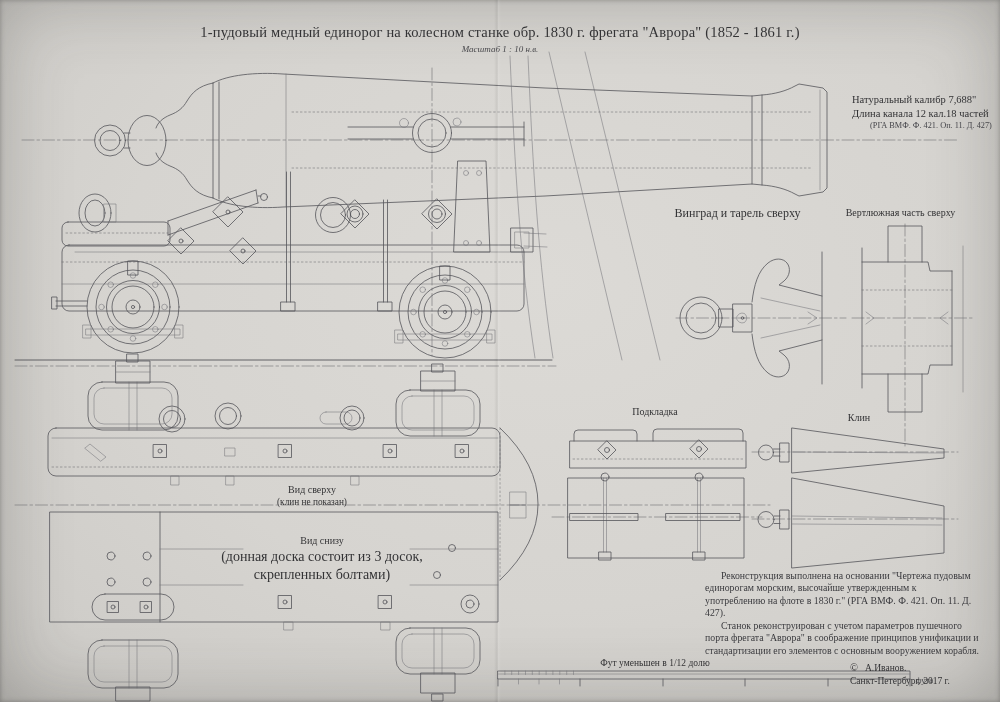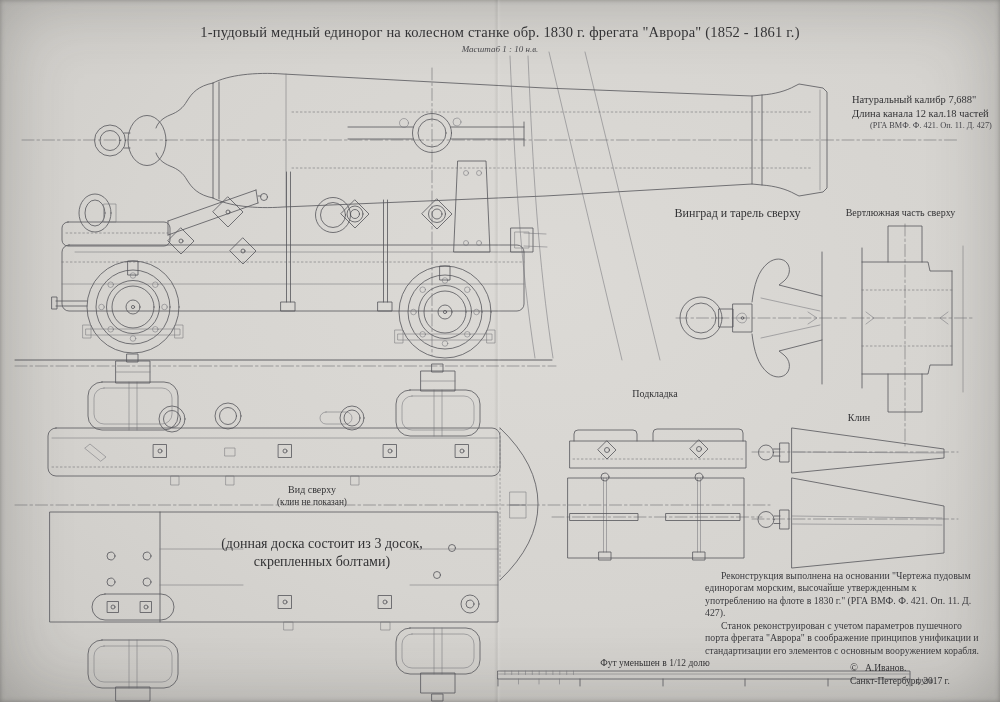--- a/index.html
+++ b/index.html
@@ -20,21 +20,21 @@
   svg .cl{stroke:#6f6f72;stroke-width:.6;stroke-dasharray:12 3 2.5 3;}
   svg .g{stroke-width:.9;}
   .txt{position:absolute;white-space:nowrap;color:#333335;}
   .ctr{text-align:center;white-space:normal;}
   #title{left:0;right:0;top:24px;font-size:14.5px;letter-spacing:.2px;text-align:center;}
   #scalenote{left:0;right:0;top:44px;font-size:9px;text-align:center;color:#48484c;font-style:italic;}
   #specs{left:852px;top:93px;font-size:10.5px;line-height:1.32;}
   #specs .ref{font-size:8.3px;padding-left:18px;color:#45454a;}
   #lbl-cascabel{left:650px;top:206px;width:175px;font-size:12px;}
   #lbl-trunnion{left:818px;top:207px;width:165px;font-size:10px;}
-  #lbl-pad{left:600px;top:388px;width:110px;font-size:10px;}
+  #lbl-pad{left:600px;top:406px;width:110px;font-size:10px;}
   #lbl-wedge{left:809px;top:412px;width:100px;font-size:10px;}
   #lbl-topview{left:232px;top:483px;width:160px;font-size:10px;line-height:1.3;}
   #lbl-topview .sub{font-size:9.3px;}
   #lbl-bottomview{left:212px;top:535px;width:220px;font-size:10px;line-height:1.28;}
   #lbl-bottomview .sub{font-size:14px;}
   #lbl-foot{left:560px;top:658px;width:190px;font-size:9.5px;}
   #lbl-futa{left:916px;top:675px;font-size:8.5px;color:#4a4a4e;}
   #notes{left:705px;top:570px;width:274px;font-size:9.8px;line-height:1.27;color:#3a3a3e;white-space:normal;}
   #notes p{margin:0;text-indent:16px;}
   #credit{left:850px;top:661px;font-size:9.5px;line-height:1.3;}
@@ -379,20 +379,21 @@
   <div id="lbl-trunnion" class="txt ctr">Вертлюжная часть сверху</div>
   <div id="lbl-pad" class="txt ctr">Подкладка</div>
   <div id="lbl-wedge" class="txt ctr">Клин</div>
 
   <div id="lbl-topview" class="txt ctr">
     <div>Вид сверху</div>
     <div class="sub">(клин не показан)</div>
   </div>
 
   <div id="lbl-bottomview" class="txt ctr">
+    <div>Вид снизу</div>
     <div class="sub">(донная доска состоит из 3 досок, скрепленных болтами)</div>
   </div>
 
   <div id="lbl-foot" class="txt ctr">Фут уменьшен в 1/12 долю</div>
   <div id="lbl-futa" class="txt">фута</div>
 
   <div id="notes" class="txt">
     <p>Реконструкция выполнена на основании "Чертежа пудовым единорогам морским, высочайше утвержденным к употреблению на флоте в 1830 г." (РГА ВМФ. Ф. 421. Оп. 11. Д. 427).</p>
     <p>Станок реконструирован с учетом параметров пушечного порта фрегата "Аврора" в соображение принципов унификации и стандартизации его элементов с основным вооружением корабля.</p>
   </div>

